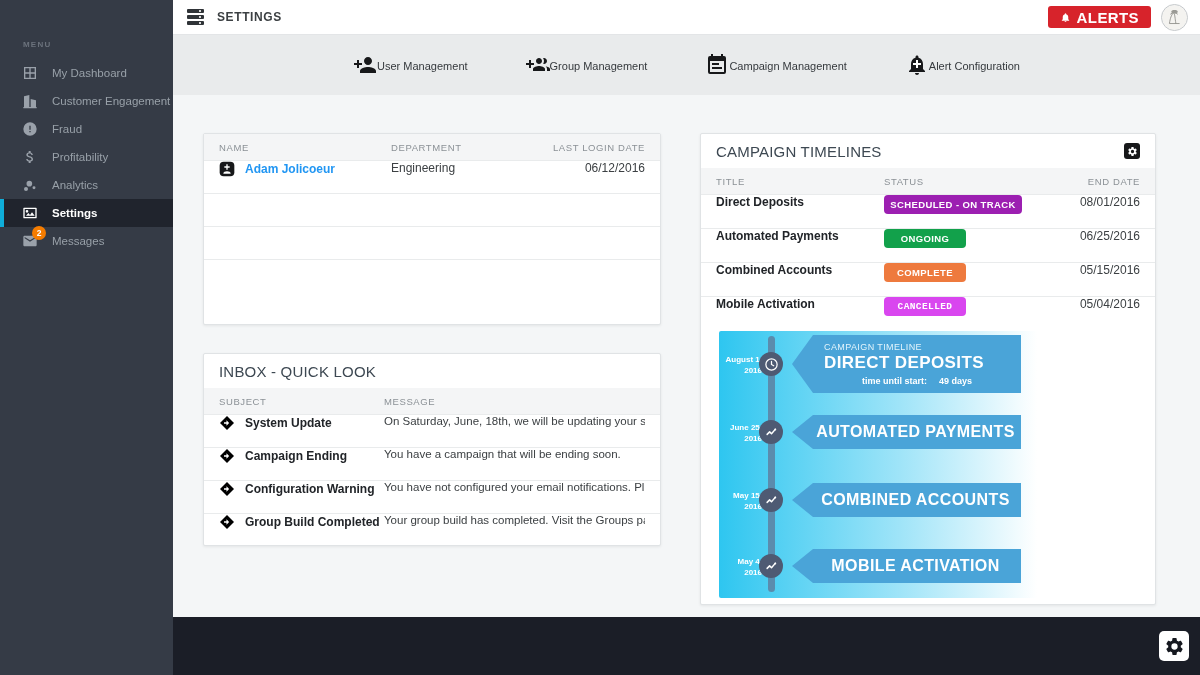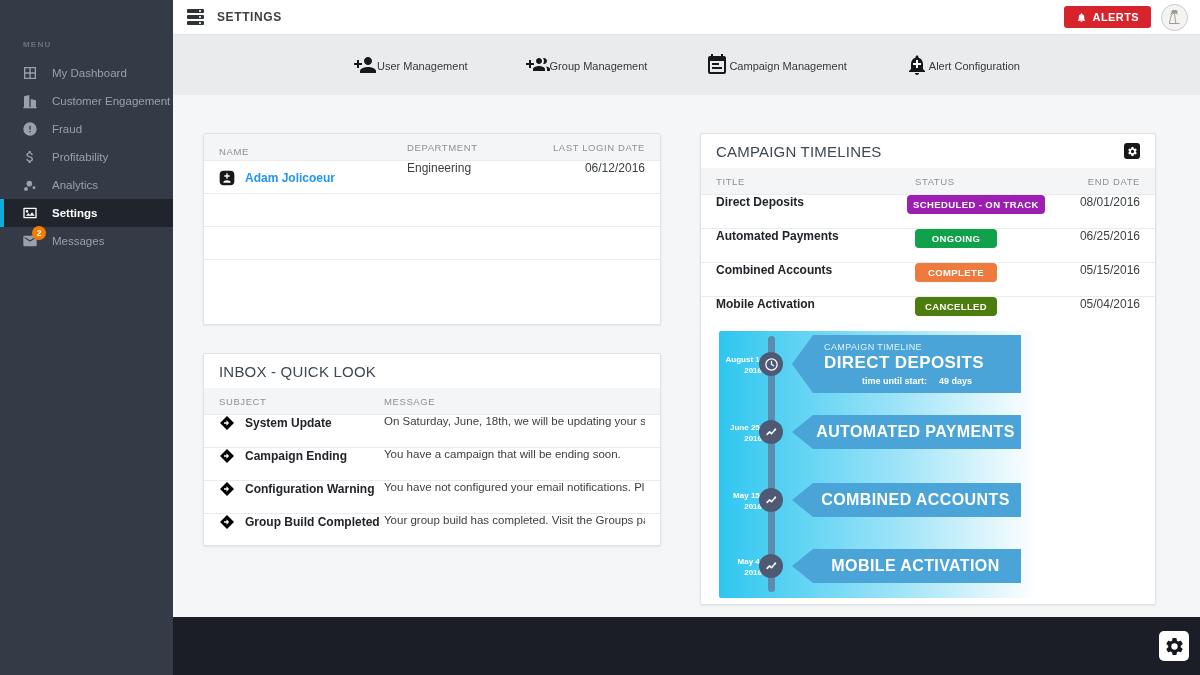--- a/index.html
+++ b/index.html
@@ -24,21 +24,21 @@
     font-weight:bold; display:flex; align-items:center; justify-content:center; }
 
   
   .topbar { position:absolute; left:173px; top:0; width:1027px; height:35px;
     background:#ffffff; border-bottom:1px solid #e3e5e7; display:flex;
     align-items:center; padding:0 12px 0 14px; z-index:4; }
   .topbar-title { font-size:12px; font-weight:bold; letter-spacing:.6px;
     color:#3c4043; margin-left:12px; }
   .topbar-right { margin-left:auto; display:flex; align-items:center; gap:10px; }
   .alerts-btn { background:#d7232b; color:#fff; border:none; border-radius:3px;
-    height:22px; padding:0 12px; font-size:11px; font-weight:bold;
+    height:22px; padding:0 12px; font-size:15px; font-weight:bold;
     letter-spacing:.4px; display:flex; align-items:center; gap:6px; cursor:pointer;
     font-family:"Liberation Sans", sans-serif; }
   .alerts-btn svg { width:11px; height:11px; fill:#fff; }
   .avatar { width:27px; height:27px; border-radius:50%; background:#f4f4f2;
     border:1px solid #c6c9cc; overflow:hidden; cursor:pointer; }
 
   
   .subnav { position:absolute; left:173px; top:35px; width:1027px; height:60px;
     background:#e9ebec; display:flex; align-items:center; justify-content:center;
     gap:58px; z-index:3; }
@@ -52,35 +52,35 @@
     border-radius:2px; box-shadow:0 1px 3px rgba(0,0,0,.07); }
   .panel-title-row { height:34px; display:flex; align-items:center;
     padding:0 15px; }
   .panel-title { font-size:15px; color:#3d4852; letter-spacing:.2px; }
   .thead { height:26px; background:#f4f5f6; display:flex; align-items:center;
     padding:0 15px; font-size:9.5px; letter-spacing:.6px; color:#8b9196; }
   .trow { height:33px; display:flex; align-items:flex-start; padding:0 15px;
     border-top:1px solid #e9ebec; font-size:12px; color:#3c4043; }
 
   
-  .col-name { width:188px; display:flex; align-items:center; gap:10px;margin-top:9px; }
+  .col-name { width:172px; display:flex; align-items:center; gap:10px; }
   .col-dept { flex:1; }
   .col-date { width:110px; text-align:right; }
   .user-link { color:#2196f3; font-weight:bold; cursor:pointer; }
   .sq-icon { width:16px; height:16px; flex:0 0 16px; }
 
   
   .col-subj { width:165px; display:flex; align-items:center; gap:10px;
     font-weight:bold; color:#212428; }
   .col-msg { flex:1; font-size:11.5px; color:#3c4043; white-space:nowrap;
     overflow:hidden; }
 
   
   .col-ctitle { width:168px; font-weight:bold; color:#212428; }
-  .col-status { flex:1;margin-left:31px; }
+  .col-status { flex:1; }
   .col-cdate { width:100px; text-align:right; }
   .crow { height:34px; }
   .pill { display:inline-block; border-radius:4px; color:#fff; font-size:9.5px;
     font-weight:bold; letter-spacing:.4px; padding:4px 0; text-align:center; }
   .pill-wide { width:138px; }
   .pill-std { width:82px; }
   .mini-gear { margin-left:auto; width:16px; height:16px; background:#17181a;
     border-radius:3px; display:flex; align-items:center; justify-content:center;
     cursor:pointer; }
   .mini-gear svg { width:11px; height:11px; fill:#fff; }
@@ -327,21 +327,21 @@
       <span class="col-status"><span class="pill pill-std" style="background: rgb(18, 161, 75);">ONGOING</span></span>
       <span class="col-cdate">06/25/2016</span>
     </div>
     <div class="trow crow">
       <span class="col-ctitle">Combined Accounts</span>
       <span class="col-status"><span class="pill pill-std" style="background: rgb(238, 122, 62);">COMPLETE</span></span>
       <span class="col-cdate">05/15/2016</span>
     </div>
     <div class="trow crow">
       <span class="col-ctitle">Mobile Activation</span>
-      <span class="col-status"><span class="pill pill-std" style="background: #4d7c0f;">CANCELLED</span></span>
+      <span class="col-status"><span class="pill pill-std" style="background: #d946ef; font-family: Liberation Mono, monospace;">CANCELLED</span></span>
       <span class="col-cdate">05/04/2016</span>
     </div>
 
     <div class="timeline">
       <div class="t-line"></div>
 
       <div class="t-date" style="top:24px;">
         <div>August 1,</div>
           <div>2016</div>
       </div>

